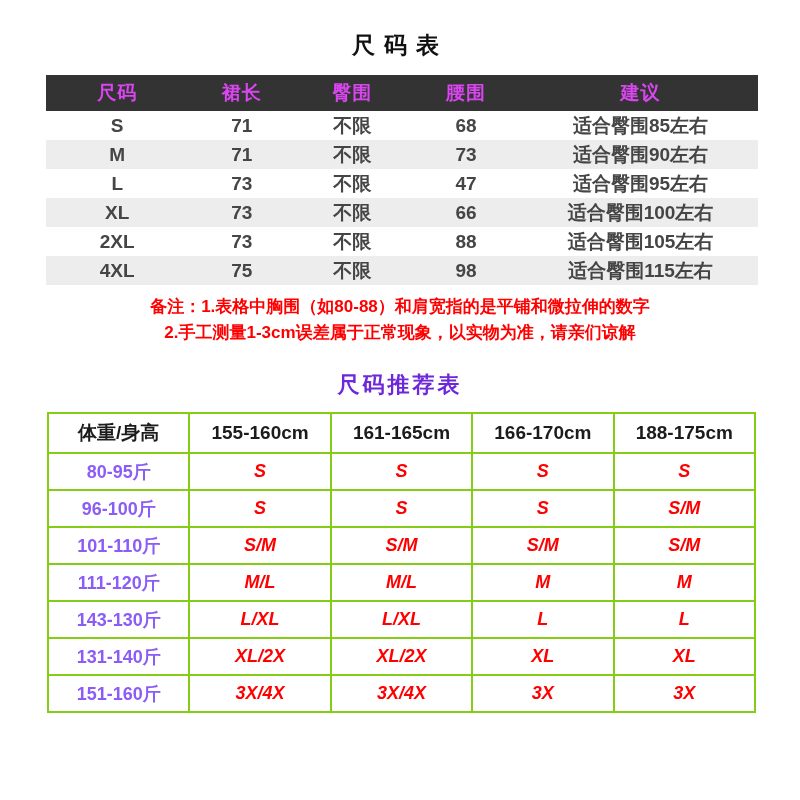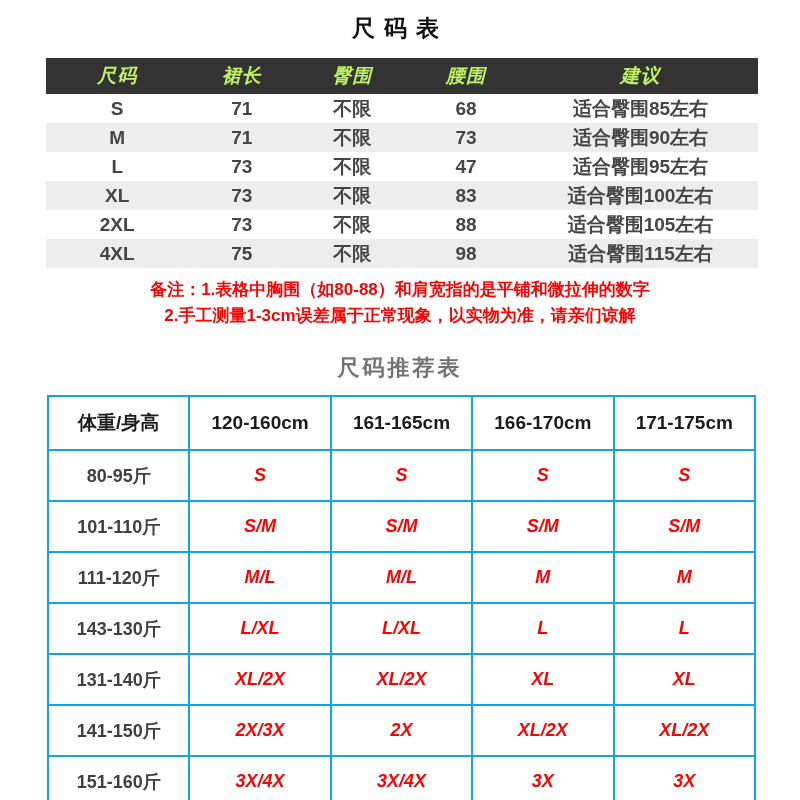--- a/index.html
+++ b/index.html
@@ -6,79 +6,79 @@
   body{
     width:800px;height:800px;
     font-family:"Liberation Sans","DejaVu Sans",sans-serif;
     color:#3f3f3f;
     -webkit-font-smoothing:antialiased;
   }
   .page{width:800px;height:800px;position:relative;background:#fff;}
 
   
   .main-title{
-    margin:0;padding-top:13px;
+    margin:0;padding-top:30px;
     text-align:center;
     font-size:23px;font-weight:700;color:#111;
     letter-spacing:9px;
   }
 
   
   .size-table{
     width:712px;margin:14px 0 0 46px;
     border-collapse:collapse;table-layout:fixed;
   }
   .size-table col.c1{width:20%;}
   .size-table col.c2{width:15%;}
   .size-table col.c3{width:16%;}
   .size-table col.c4{width:16%;}
   .size-table col.c5{width:33%;}
   .size-table th{
-    background:#333333;color:#bef264;
+    background:#333333;color:#d946ef;
     height:36px;font-size:19px;font-weight:700;
-    text-align:center;padding:0;letter-spacing:1px;font-style:italic;
+    text-align:center;padding:0;letter-spacing:1px;
   }
   .size-table td{
     height:29px;font-size:19px;font-weight:600;
     color:#454545;text-align:center;padding:0;line-height:29px;
   }
   .size-table tbody tr:nth-child(even){background:#ededed;}
 
   
   .notes{
     margin-top:9px;
     text-align:center;
     color:#ff0000;font-weight:700;font-size:17px;line-height:26px;
   }
   .notes .note-line-2{}
 
   
   .sub-title{
     margin:0;padding-top:24px;padding-bottom:12px;
     text-align:center;
-    font-size:22px;font-weight:700;color:#737373;
+    font-size:22px;font-weight:700;color:#6d28d9;
     letter-spacing:3px;
   }
 
   
   .rec-table{
     width:709px;margin:0 0 0 47px;
     border-collapse:collapse;table-layout:fixed;
     border:2px solid #466b60;
   }
   .rec-table th,.rec-table td{
-    border:2px solid #0ea5e9;
-    text-align:center;padding:7px;background:#ffffff;
+    border:2px solid #84cc16;
+    text-align:center;padding:0;background:#ffffff;
   }
   .rec-table th{
     height:38px;font-size:19px;font-weight:700;color:#1c1c1c;
   }
   .rec-table td{height:35px;}
   .rec-table td.row-label{
-    font-size:18px;font-weight:700;color:#404040;font-style:normal;
+    font-size:18px;font-weight:700;color:#8b5cf6;font-style:normal;
   }
   .rec-table td.size-value{
     font-size:18px;font-weight:700;color:#ff0000;font-style:italic;
   }
 </style>
 </head>
 <body>
 
 <div class="page">
 
@@ -120,21 +120,21 @@
           <td>L</td>
           <td>73</td>
           <td>不限</td>
           <td>47</td>
           <td>适合臀围95左右</td>
         </tr>
         <tr>
           <td>XL</td>
           <td>73</td>
           <td>不限</td>
-          <td>83</td>
+          <td>66</td>
           <td>适合臀围100左右</td>
         </tr>
         <tr>
           <td>2XL</td>
           <td>73</td>
           <td>不限</td>
           <td>88</td>
           <td>适合臀围105左右</td>
         </tr>
         <tr>
@@ -151,33 +151,40 @@
     <div class="note-line-1">备注：1.表格中胸围（如80-88）和肩宽指的是平铺和微拉伸的数字</div>
     <div class="note-line-2">2.手工测量1-3cm误差属于正常现象，以实物为准，请亲们谅解</div>
   </div>
 
   <h2 class="sub-title">尺码推荐表</h2>
 
   <table class="rec-table">
     <thead>
       <tr id="rec-table-head">
           <th>体重/身高</th>
-          <th>120-160cm</th>
+          <th>155-160cm</th>
           <th>161-165cm</th>
           <th>166-170cm</th>
-          <th>171-175cm</th>
+          <th>188-175cm</th>
         </tr>
     </thead>
     <tbody id="rec-table-body">
         <tr>
           <td class="row-label">80-95斤</td>
           <td class="size-value">S</td>
           <td class="size-value">S</td>
           <td class="size-value">S</td>
           <td class="size-value">S</td>
+        </tr>
+        <tr>
+          <td class="row-label">96-100斤</td>
+          <td class="size-value">S</td>
+          <td class="size-value">S</td>
+          <td class="size-value">S</td>
+          <td class="size-value">S/M</td>
         </tr>
         <tr>
           <td class="row-label">101-110斤</td>
           <td class="size-value">S/M</td>
           <td class="size-value">S/M</td>
           <td class="size-value">S/M</td>
           <td class="size-value">S/M</td>
         </tr>
         <tr>
           <td class="row-label">111-120斤</td>
@@ -194,27 +201,20 @@
           <td class="size-value">L</td>
         </tr>
         <tr>
           <td class="row-label">131-140斤</td>
           <td class="size-value">XL/2X</td>
           <td class="size-value">XL/2X</td>
           <td class="size-value">XL</td>
           <td class="size-value">XL</td>
         </tr>
         <tr>
-          <td class="row-label">141-150斤</td>
-          <td class="size-value">2X/3X</td>
-          <td class="size-value">2X</td>
-          <td class="size-value">XL/2X</td>
-          <td class="size-value">XL/2X</td>
-        </tr>
-        <tr>
           <td class="row-label">151-160斤</td>
           <td class="size-value">3X/4X</td>
           <td class="size-value">3X/4X</td>
           <td class="size-value">3X</td>
           <td class="size-value">3X</td>
         </tr>
       </tbody>
   </table>
 
 </div>

